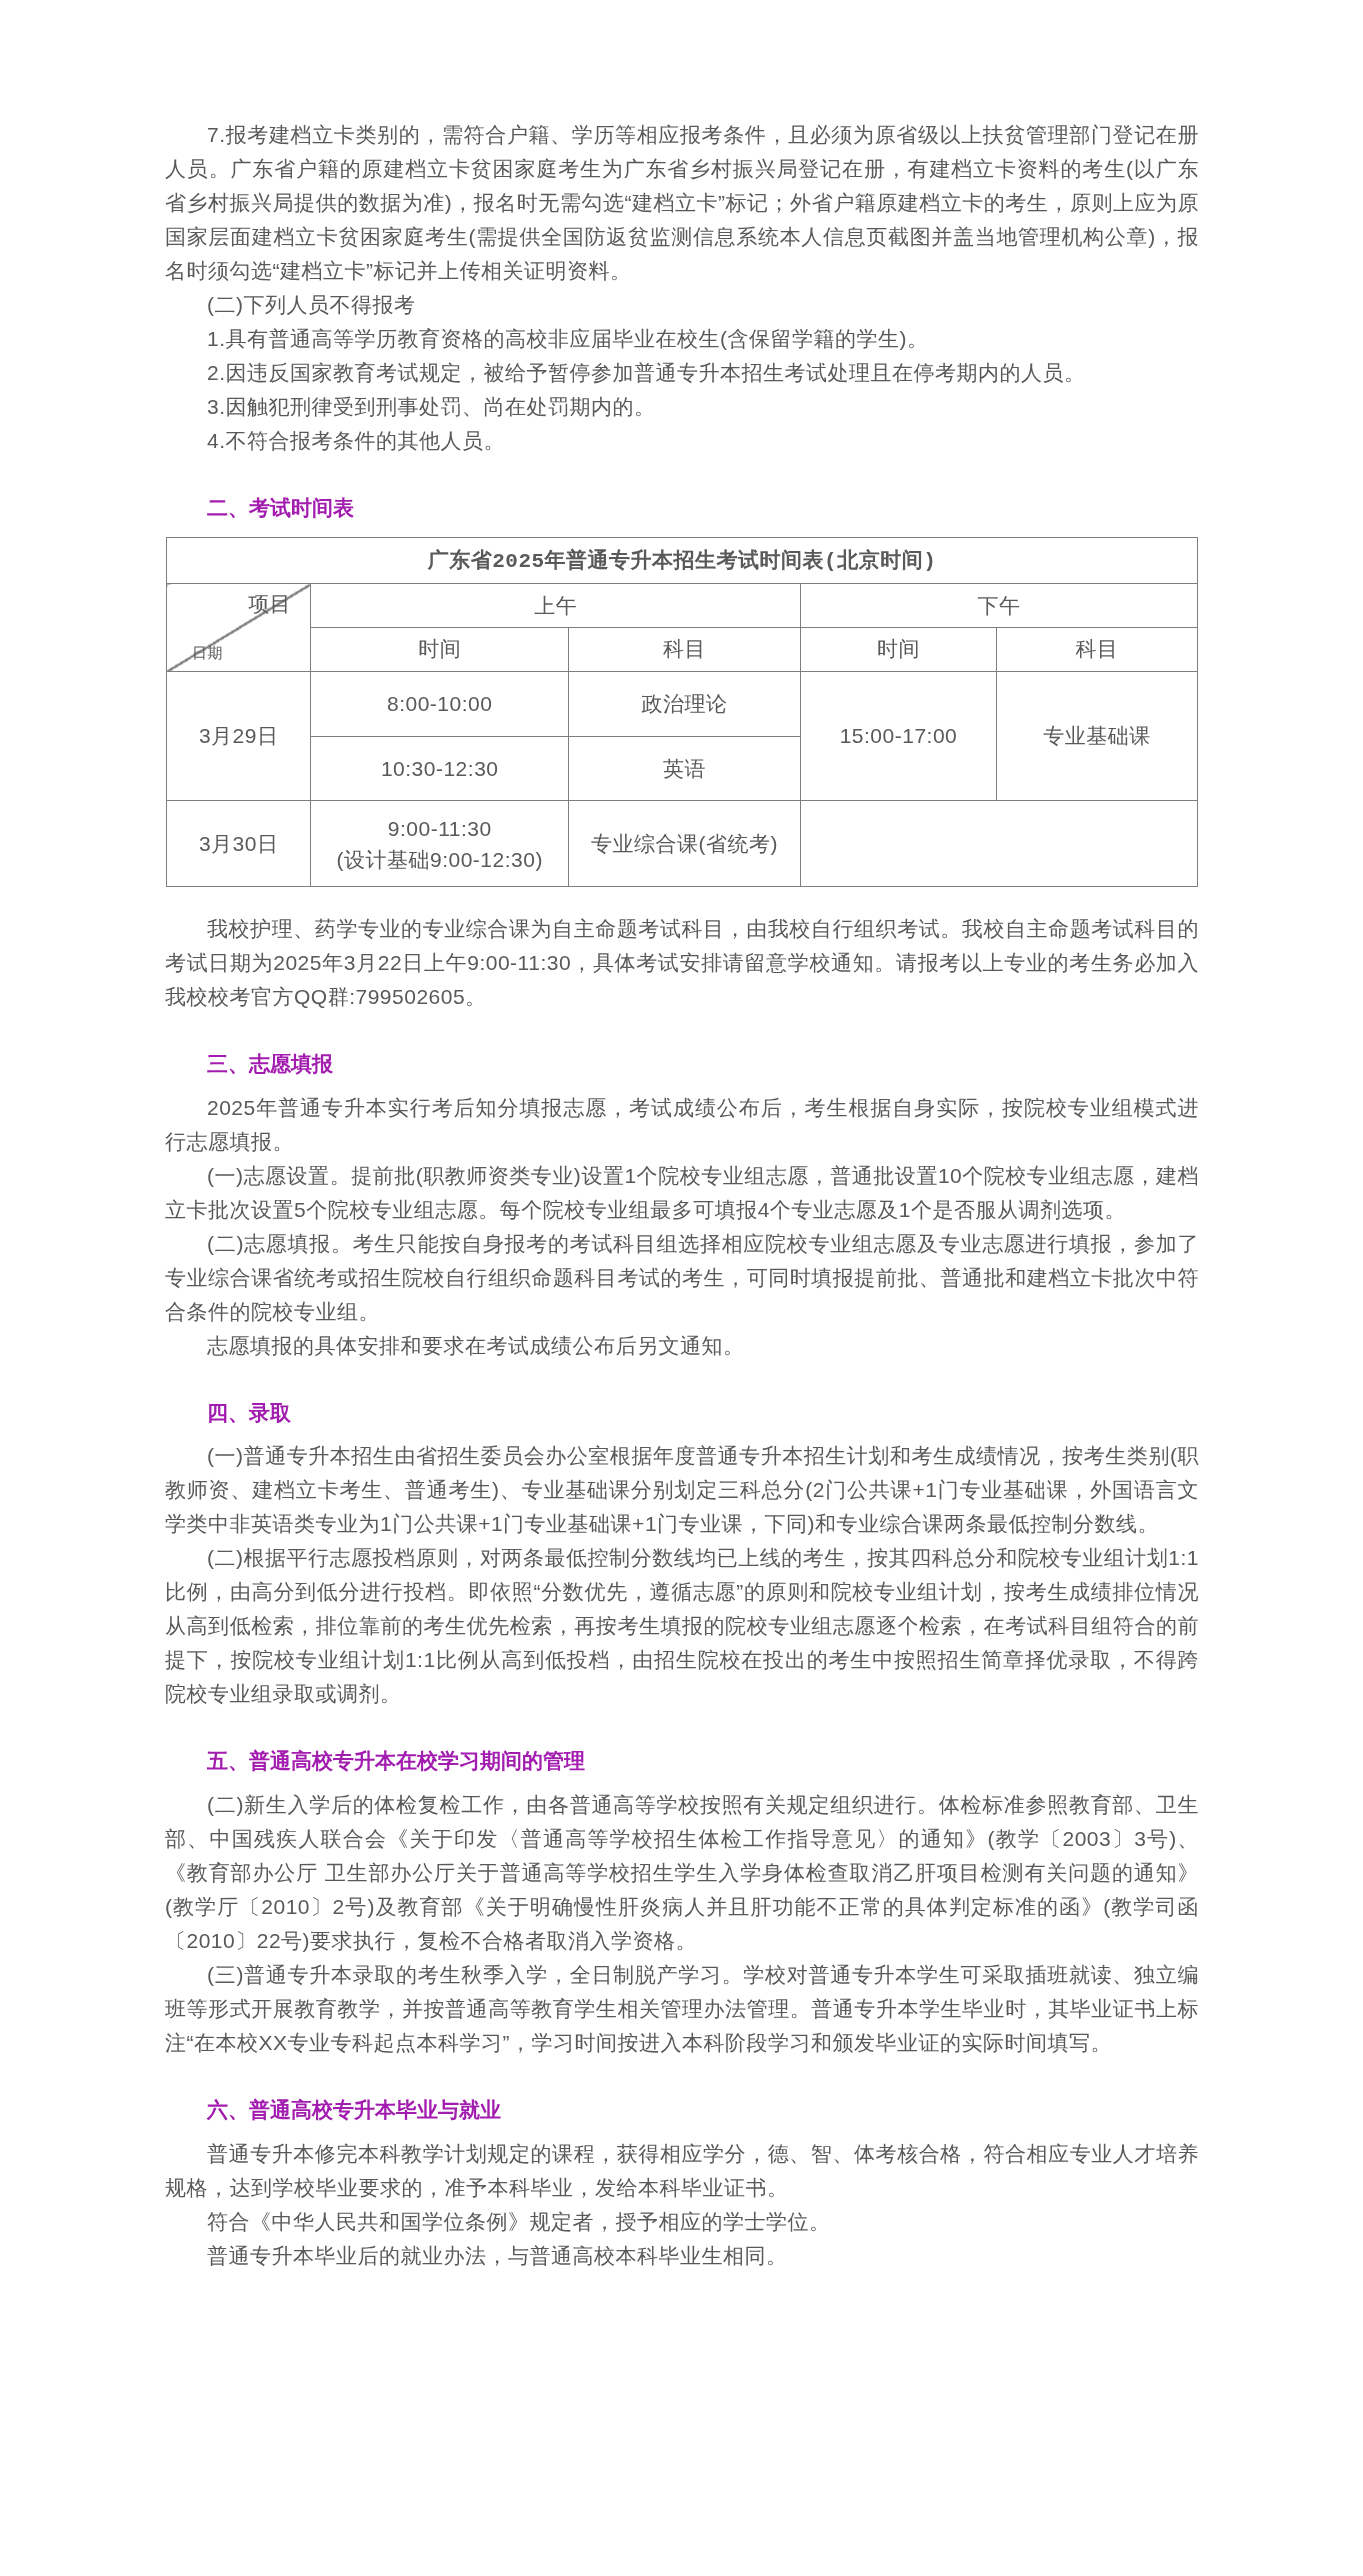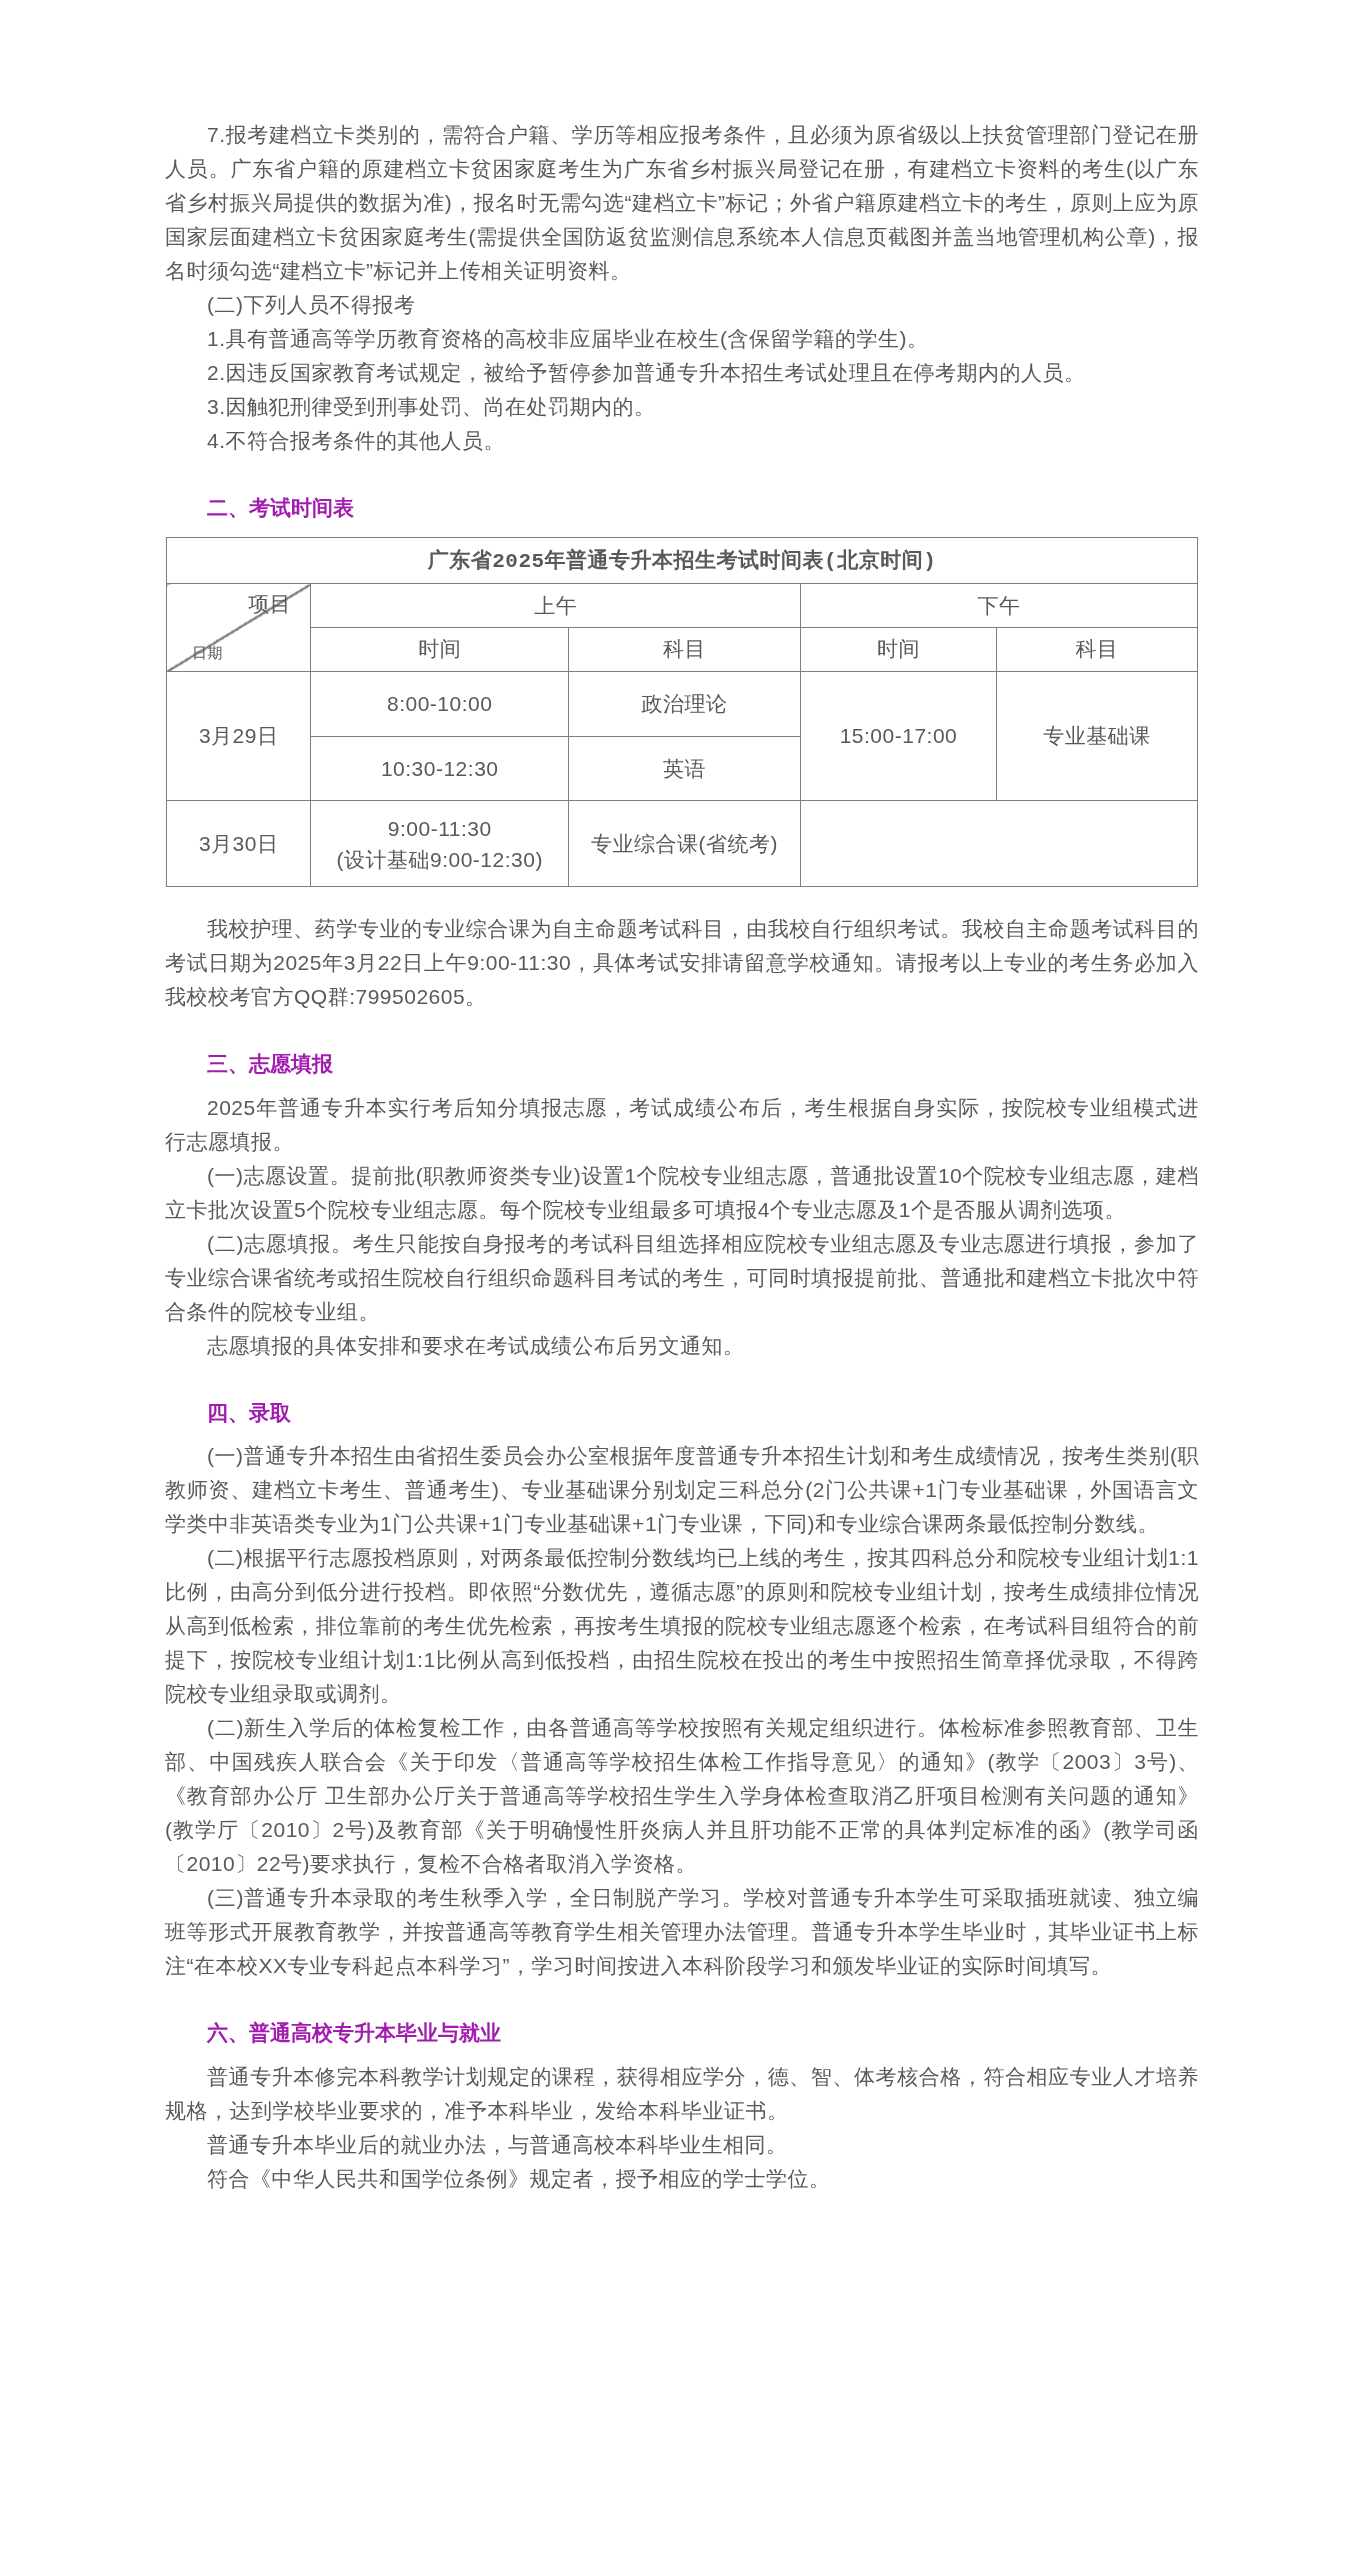--- a/index.html
+++ b/index.html
@@ -144,22 +144,23 @@
   <h2 class="heading">三、志愿填报</h2>
   <p class="para">2025年普通专升本实行考后知分填报志愿，考试成绩公布后，考生根据自身实际，按院校专业组模式进行志愿填报。</p>
   <p class="para">(一)志愿设置。提前批(职教师资类专业)设置1个院校专业组志愿，普通批设置10个院校专业组志愿，建档立卡批次设置5个院校专业组志愿。每个院校专业组最多可填报4个专业志愿及1个是否服从调剂选项。</p>
   <p class="para">(二)志愿填报。考生只能按自身报考的考试科目组选择相应院校专业组志愿及专业志愿进行填报，参加了专业综合课省统考或招生院校自行组织命题科目考试的考生，可同时填报提前批、普通批和建档立卡批次中符合条件的院校专业组。</p>
   <p class="para">志愿填报的具体安排和要求在考试成绩公布后另文通知。</p>
 
   <h2 class="heading">四、录取</h2>
   <p class="para">(一)普通专升本招生由省招生委员会办公室根据年度普通专升本招生计划和考生成绩情况，按考生类别(职教师资、建档立卡考生、普通考生)、专业基础课分别划定三科总分(2门公共课+1门专业基础课，外国语言文学类中非英语类专业为1门公共课+1门专业基础课+1门专业课，下同)和专业综合课两条最低控制分数线。</p>
   <p class="para">(二)根据平行志愿投档原则，对两条最低控制分数线均已上线的考生，按其四科总分和院校专业组计划1:1比例，由高分到低分进行投档。即依照“分数优先，遵循志愿”的原则和院校专业组计划，按考生成绩排位情况从高到低检索，排位靠前的考生优先检索，再按考生填报的院校专业组志愿逐个检索，在考试科目组符合的前提下，按院校专业组计划1:1比例从高到低投档，由招生院校在投出的考生中按照招生简章择优录取，不得跨院校专业组录取或调剂。</p>
 
+  <h2 class="heading">五、普通高校专升本在校学习期间的管理</h2>
   <p class="para">(二)新生入学后的体检复检工作，由各普通高等学校按照有关规定组织进行。体检标准参照教育部、卫生部、中国残疾人联合会《关于印发〈普通高等学校招生体检工作指导意见〉的通知》(教学〔2003〕3号)、《教育部办公厅 卫生部办公厅关于普通高等学校招生学生入学身体检查取消乙肝项目检测有关问题的通知》(教学厅〔2010〕2号)及教育部《关于明确慢性肝炎病人并且肝功能不正常的具体判定标准的函》(教学司函〔2010〕22号)要求执行，复检不合格者取消入学资格。</p>
   <p class="para">(三)普通专升本录取的考生秋季入学，全日制脱产学习。学校对普通专升本学生可采取插班就读、独立编班等形式开展教育教学，并按普通高等教育学生相关管理办法管理。普通专升本学生毕业时，其毕业证书上标注“在本校XX专业专科起点本科学习”，学习时间按进入本科阶段学习和颁发毕业证的实际时间填写。</p>
 
   <h2 class="heading">六、普通高校专升本毕业与就业</h2>
   <p class="para">普通专升本修完本科教学计划规定的课程，获得相应学分，德、智、体考核合格，符合相应专业人才培养规格，达到学校毕业要求的，准予本科毕业，发给本科毕业证书。</p>
+  <p class="para">符合《中华人民共和国学位条例》规定者，授予相应的学士学位。</p>
   <p class="para">普通专升本毕业后的就业办法，与普通高校本科毕业生相同。</p>
-  <p class="para">符合《中华人民共和国学位条例》规定者，授予相应的学士学位。</p>
 
 </div>
 
 
 </body></html>

